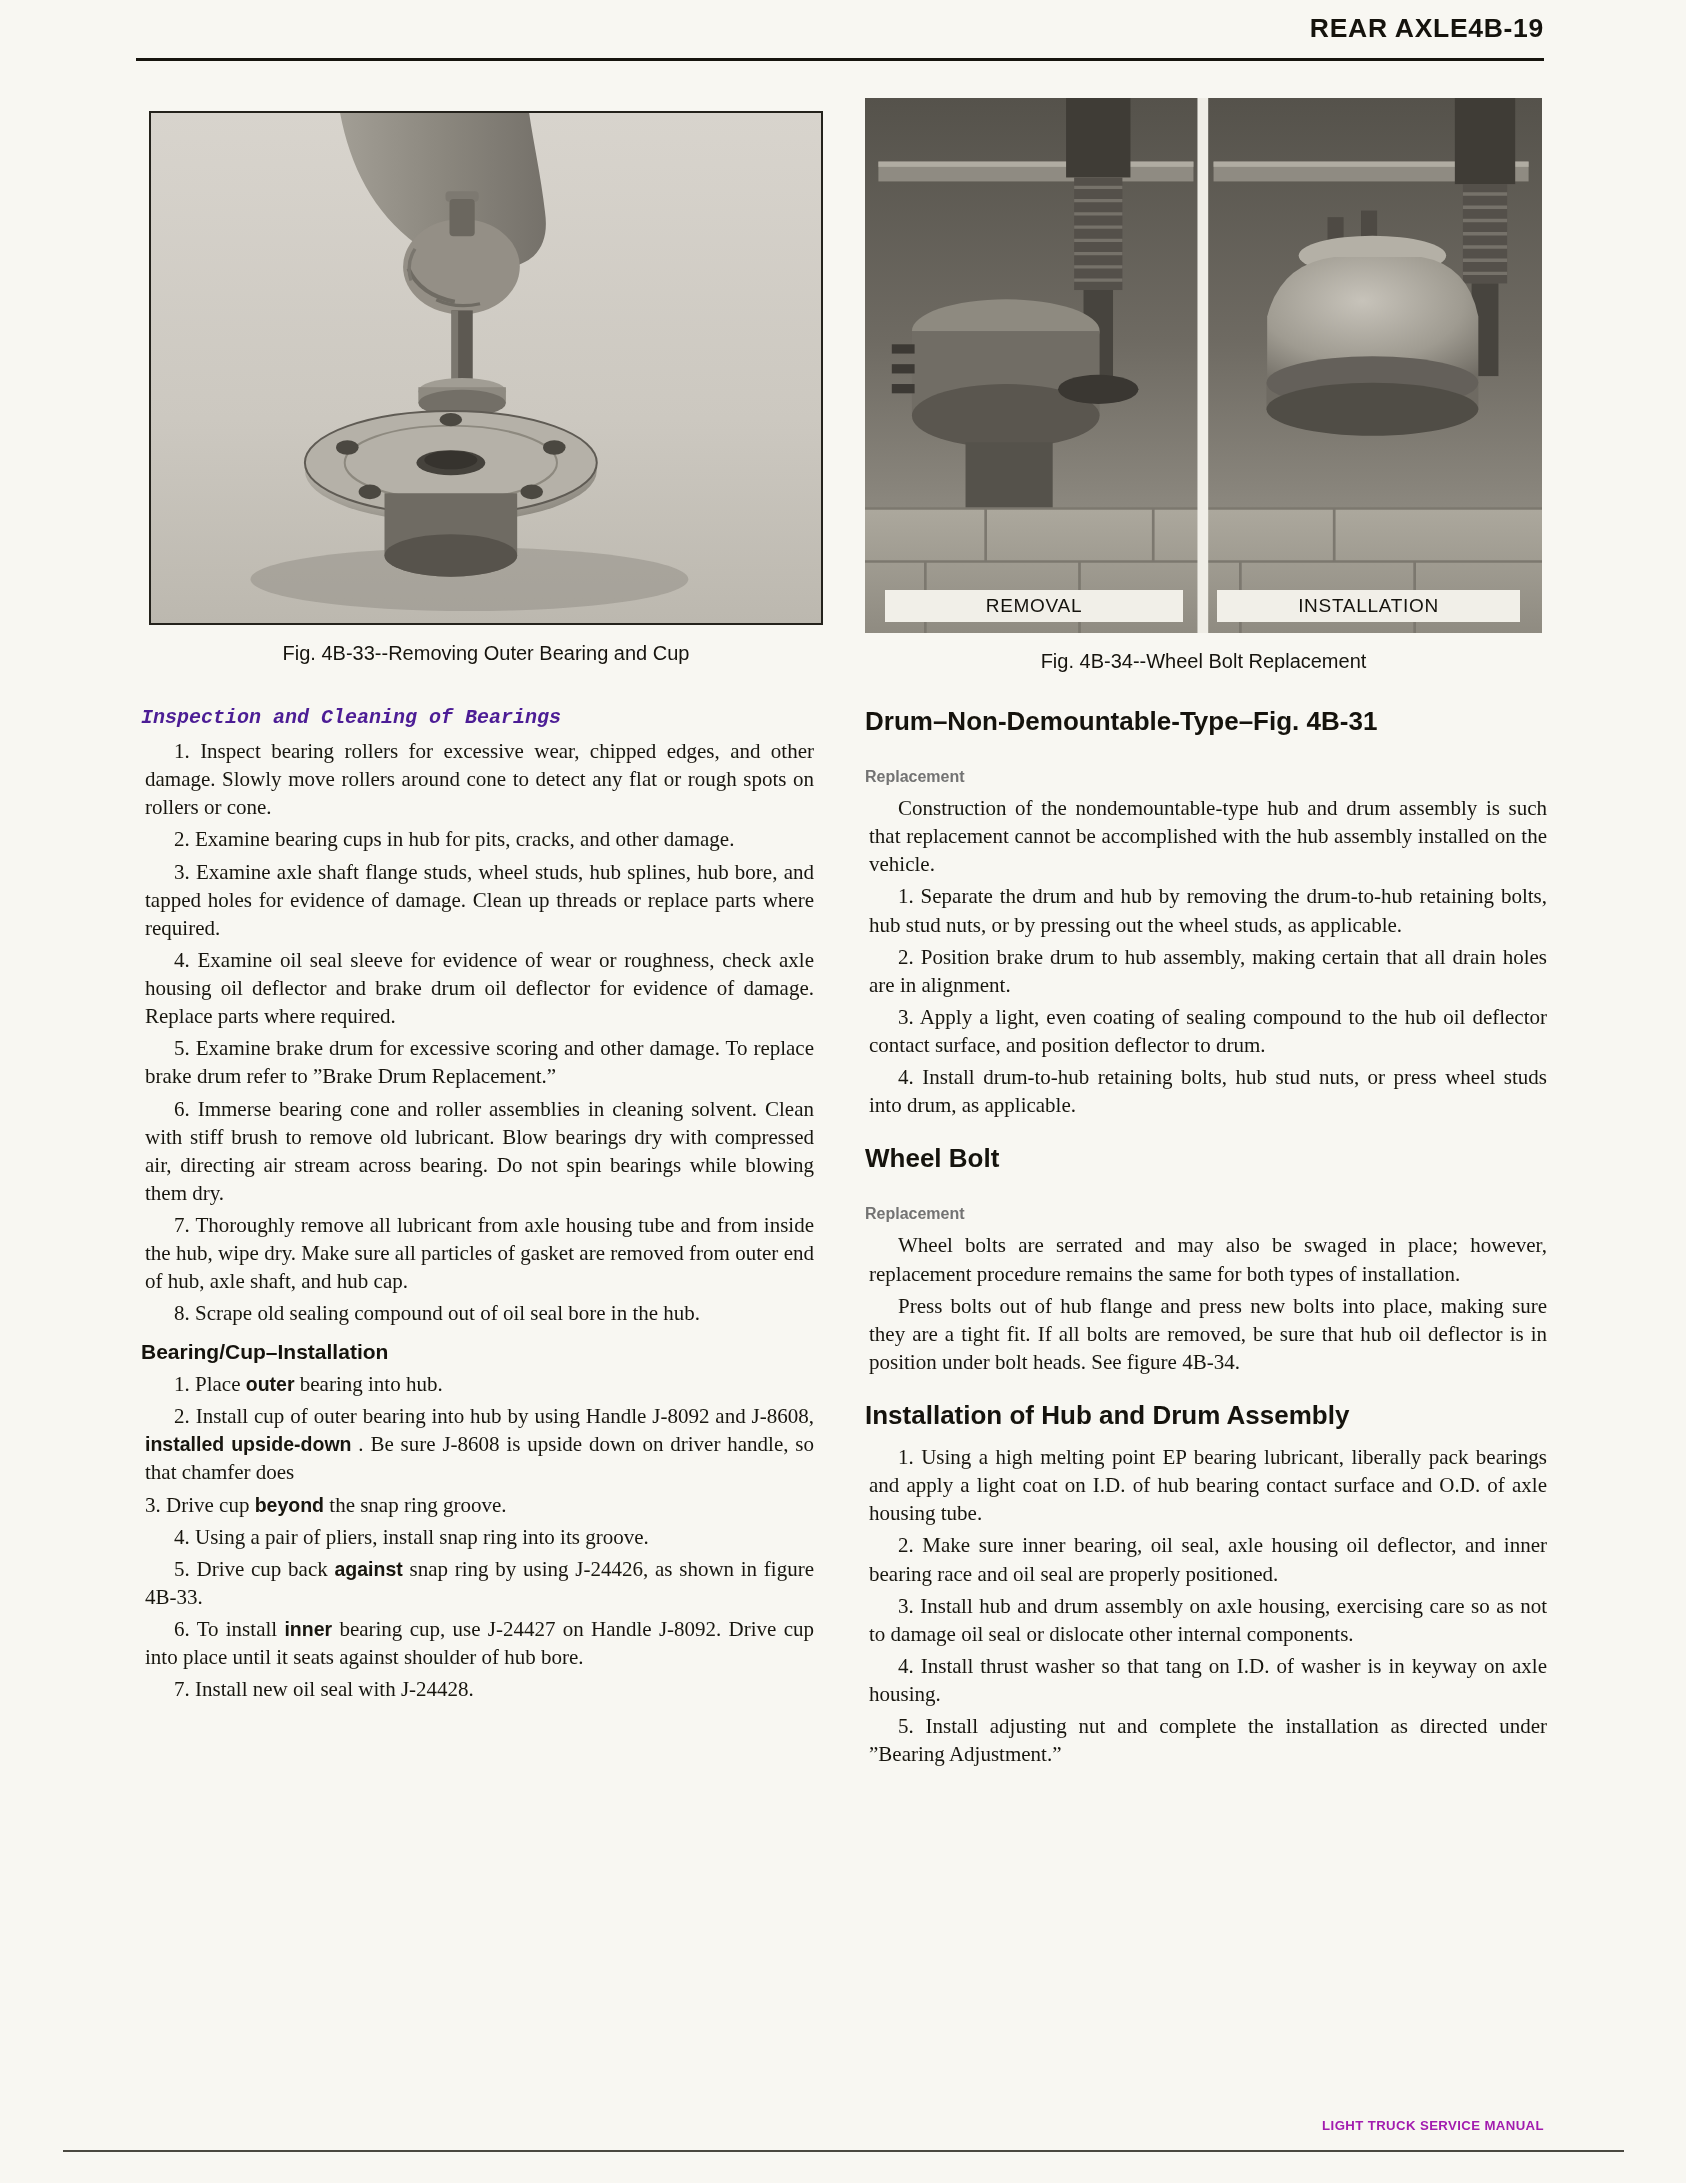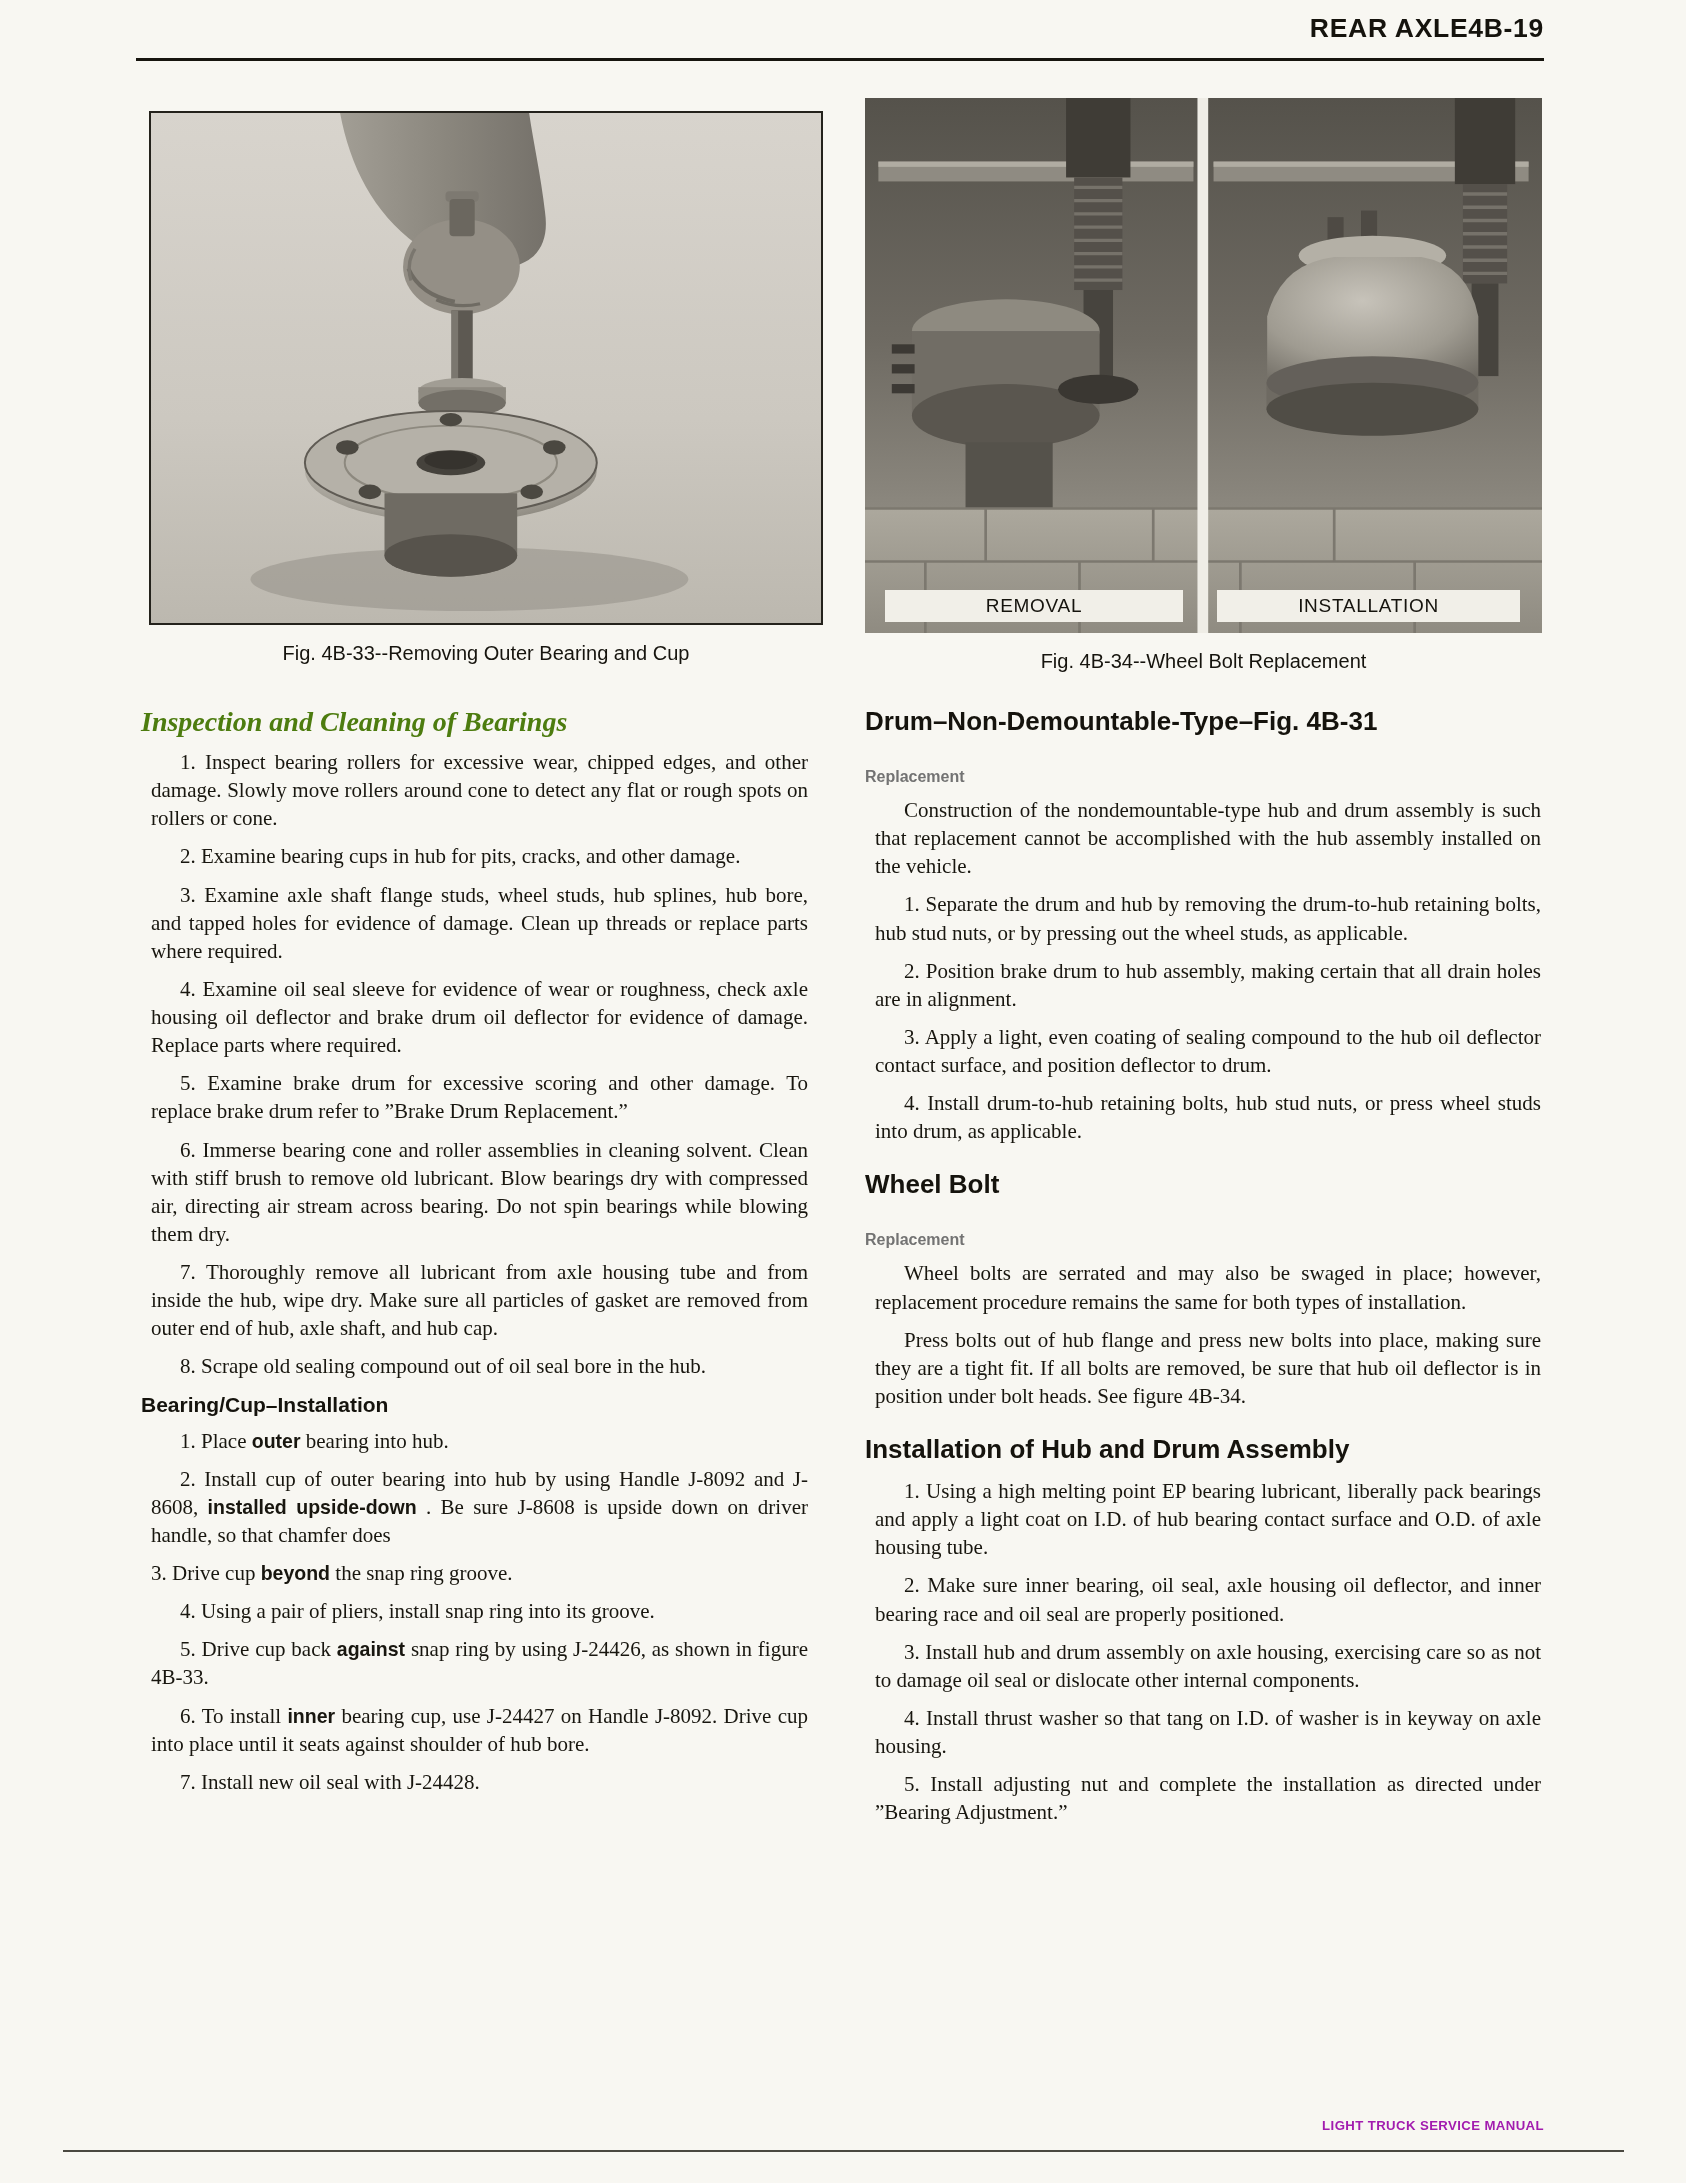--- a/index.html
+++ b/index.html
@@ -34,27 +34,27 @@
     display:flex;align-items:center;justify-content:center;
     font-family:"Liberation Sans",sans-serif;font-size:19px;color:#15130d;letter-spacing:0.7px;
   }
   .strip-left{left:20px;bottom:10.6px;width:298px}
   .strip-right{left:352px;bottom:10.6px;width:303px}
 
   
   .col-left{position:absolute;left:141px;top:706px;width:677px}
   .col-right{position:absolute;left:865px;top:706px;width:686px}
 
-  .h-sub-italic{font-family:Liberation Serif, serif;font-weight:700;font-style:italic;font-size:28px;margin:0 0 8px 0;color:#4d7c0f}
+  .h-sub-italic{font-family:Liberation Mono, monospace;font-weight:700;font-style:italic;font-size:20px;margin:0 0 8px 0;color:#4c1d95}
   .h-sub{font-family:"Liberation Sans",sans-serif;font-weight:700;font-size:21px;margin:12px 0 6.6px 0;color:#15130d}
   .h-major{font-family:"Liberation Sans",sans-serif;font-weight:700;font-size:26px;margin:24px 0 12px 0;color:#15130d}
   .h-major.first{margin-top:0}
   .h-minor{font-family:"Liberation Sans",sans-serif;font-weight:700;font-size:16px;margin:31px 0 8px 0;color:#737373}
 
-  .para{margin:10px;font-size:21px;line-height:1.34;text-align:justify;text-indent:29px;color:#18160f}
+  .para{margin:4px;font-size:21px;line-height:1.34;text-align:justify;text-indent:29px;color:#18160f}
   .para.no-indent{text-indent:0}
   .b{font-family:"Liberation Sans",sans-serif;font-weight:700;font-size:0.93em}
 
   
   .footer{
     position:absolute;top:2118px;left:136px;width:1408px;text-align:right;
     font-family:"Liberation Sans",sans-serif;font-weight:700;font-size:13.2px;letter-spacing:0.4px;color:#a21caf;
   }
   .bottom-rule{position:absolute;top:2150px;left:63px;width:1561px;height:2px;background:#4a4840}
 </style>

